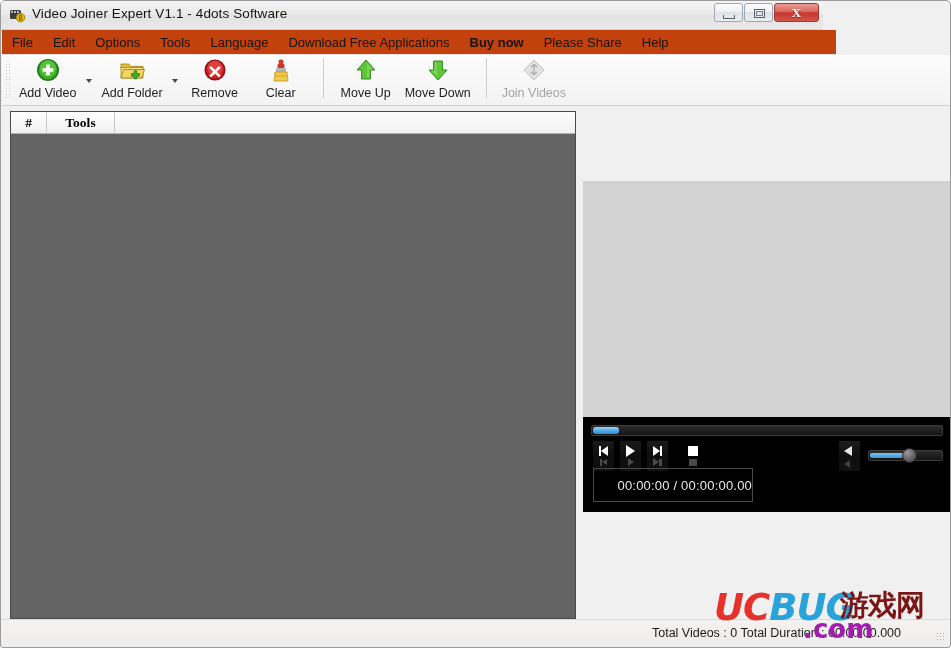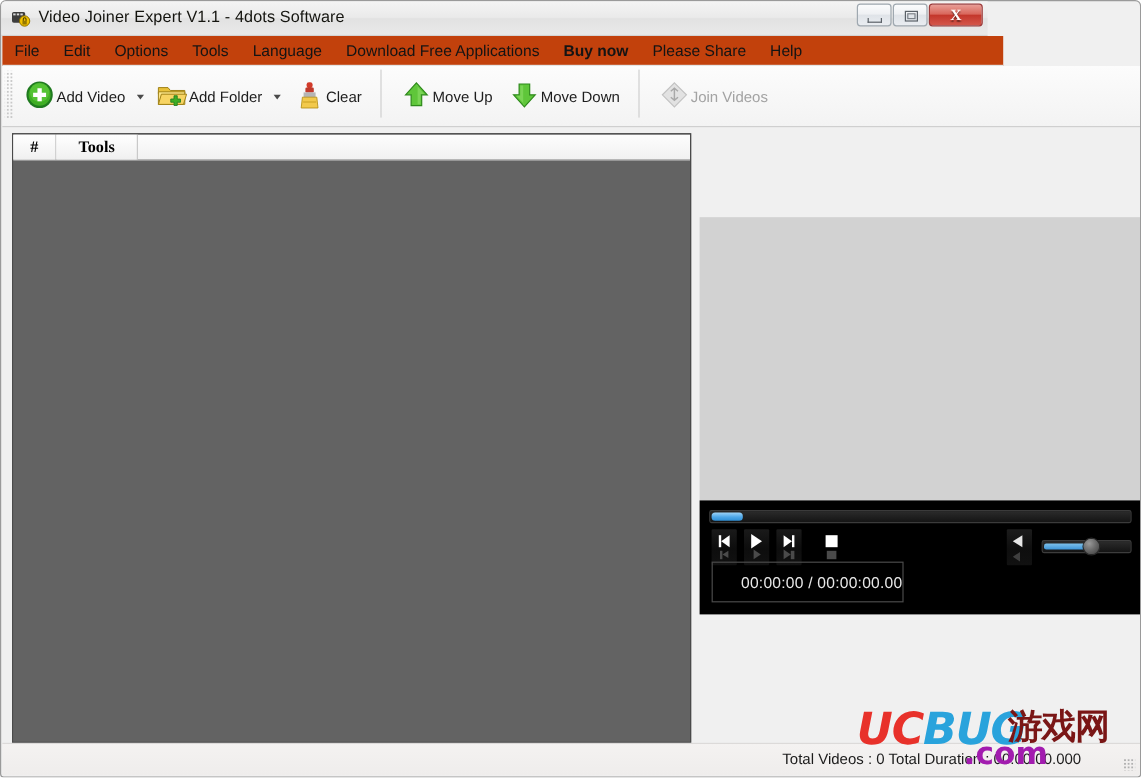--- a/index.html
+++ b/index.html
@@ -110,21 +110,21 @@
     width: 7px; height: 40px; margin: 4px 2px 0 2px;
     background-image: radial-gradient(#c8c8c8 45%, transparent 46%);
     background-size: 3px 3px;
     background-position: 1px 1px;
   }
   .tb-btn {
     position: relative;
     min-width: 54px;
     height: 47px;
     padding: 2px 6px 0 6px;
-    display: flex; flex-direction: row; align-items: center;
+    display: flex; flex-direction: column; align-items: center;
     cursor: default;
   }
   .tb-icon {
     width: 28px; height: 28px;
     position: relative;
     margin-bottom: 1px;
   }
   .tb-label {
     font-size: 12.5px; color: #1d1d1d;
     white-space: nowrap;
@@ -420,20 +420,31 @@
           <path d="M5.5 12.5 h21 l-2.6 8.5 H3 z" fill="#f7d463" stroke="#9c7d13" stroke-width="0.8"></path>
           <path d="M16 13.8 h2.7 v2.7 h2.7 v2.7 h-2.7 v2.7 H16 v-2.7 h-2.7 v-2.7 H16 z" fill="#3fae24" stroke="#1f7a1f" stroke-width="0.7"></path>
         </svg>
       </div>
       <div class="tb-label">Add Folder</div>
     </div>
     <div class="tb-drop">
         <i></i>
       </div>
 
+    <div class="tb-btn">
+      <div class="tb-icon">
+        <svg width="28" height="28" viewBox="0 0 28 28">
+          <circle cx="14" cy="13" r="10.5" fill="#8c1010"></circle>
+          <circle cx="14" cy="13" r="9" fill="#cf2020"></circle>
+          <circle cx="14" cy="11" r="7.6" fill="#e55050" opacity=".65"></circle>
+          <path d="M10 9 l4 4 l4-4 l1.8 1.8 l-4 4 l4 4 L18 20.6 l-4-4 l-4 4 L8.2 18.8 l4-4 l-4-4 z" fill="#ffffff"></path>
+        </svg>
+      </div>
+      <div class="tb-label">Remove</div>
+    </div>
 
     <div class="tb-btn">
       <div class="tb-icon">
         <svg width="28" height="28" viewBox="0 0 28 28">
           <rect x="11.5" y="2.5" width="5" height="5" rx="2" fill="#d23b2a"></rect>
           <rect x="10.5" y="7" width="7" height="4" rx="1" fill="#c0392b"></rect>
           <rect x="9" y="11" width="10" height="4" fill="#b5b5b5"></rect>
           <path d="M8 15 h12 l1 9 H7 z" fill="#f2c94c" stroke="#b38e14" stroke-width="0.7"></path>
           <path d="M8.6 19 h10.8" stroke="#c8a021" stroke-width="0.9"></path>
         </svg>

